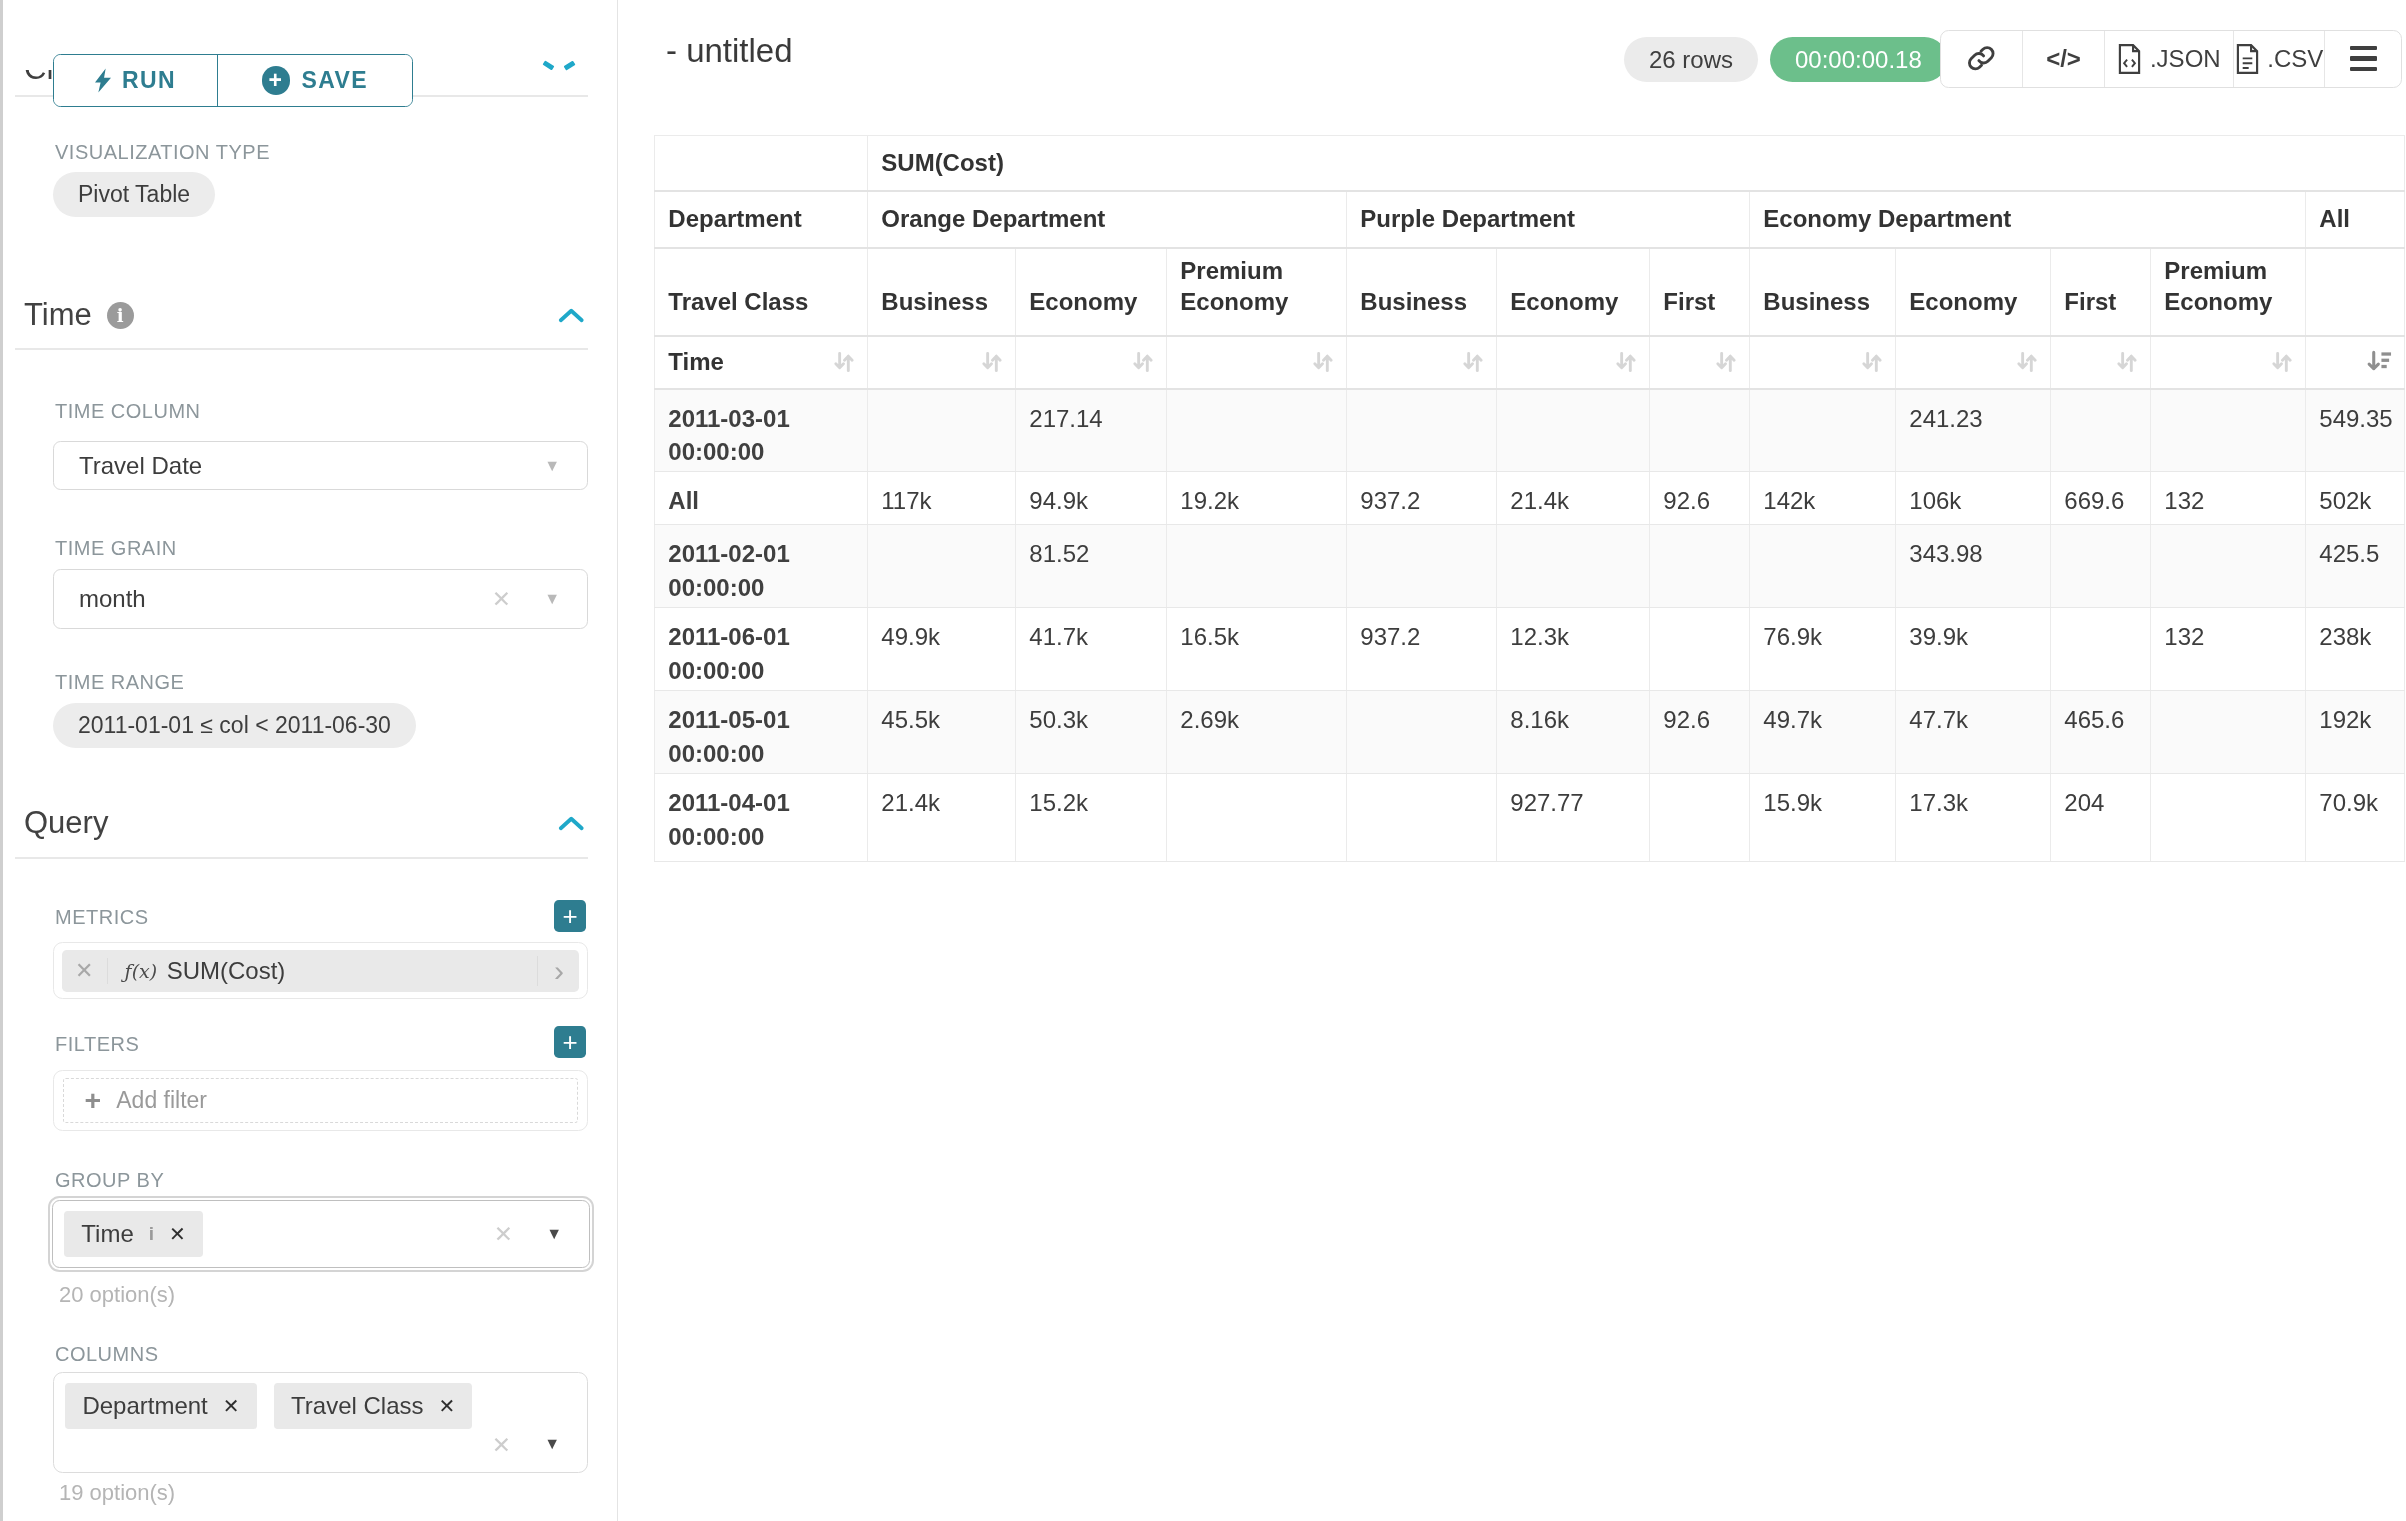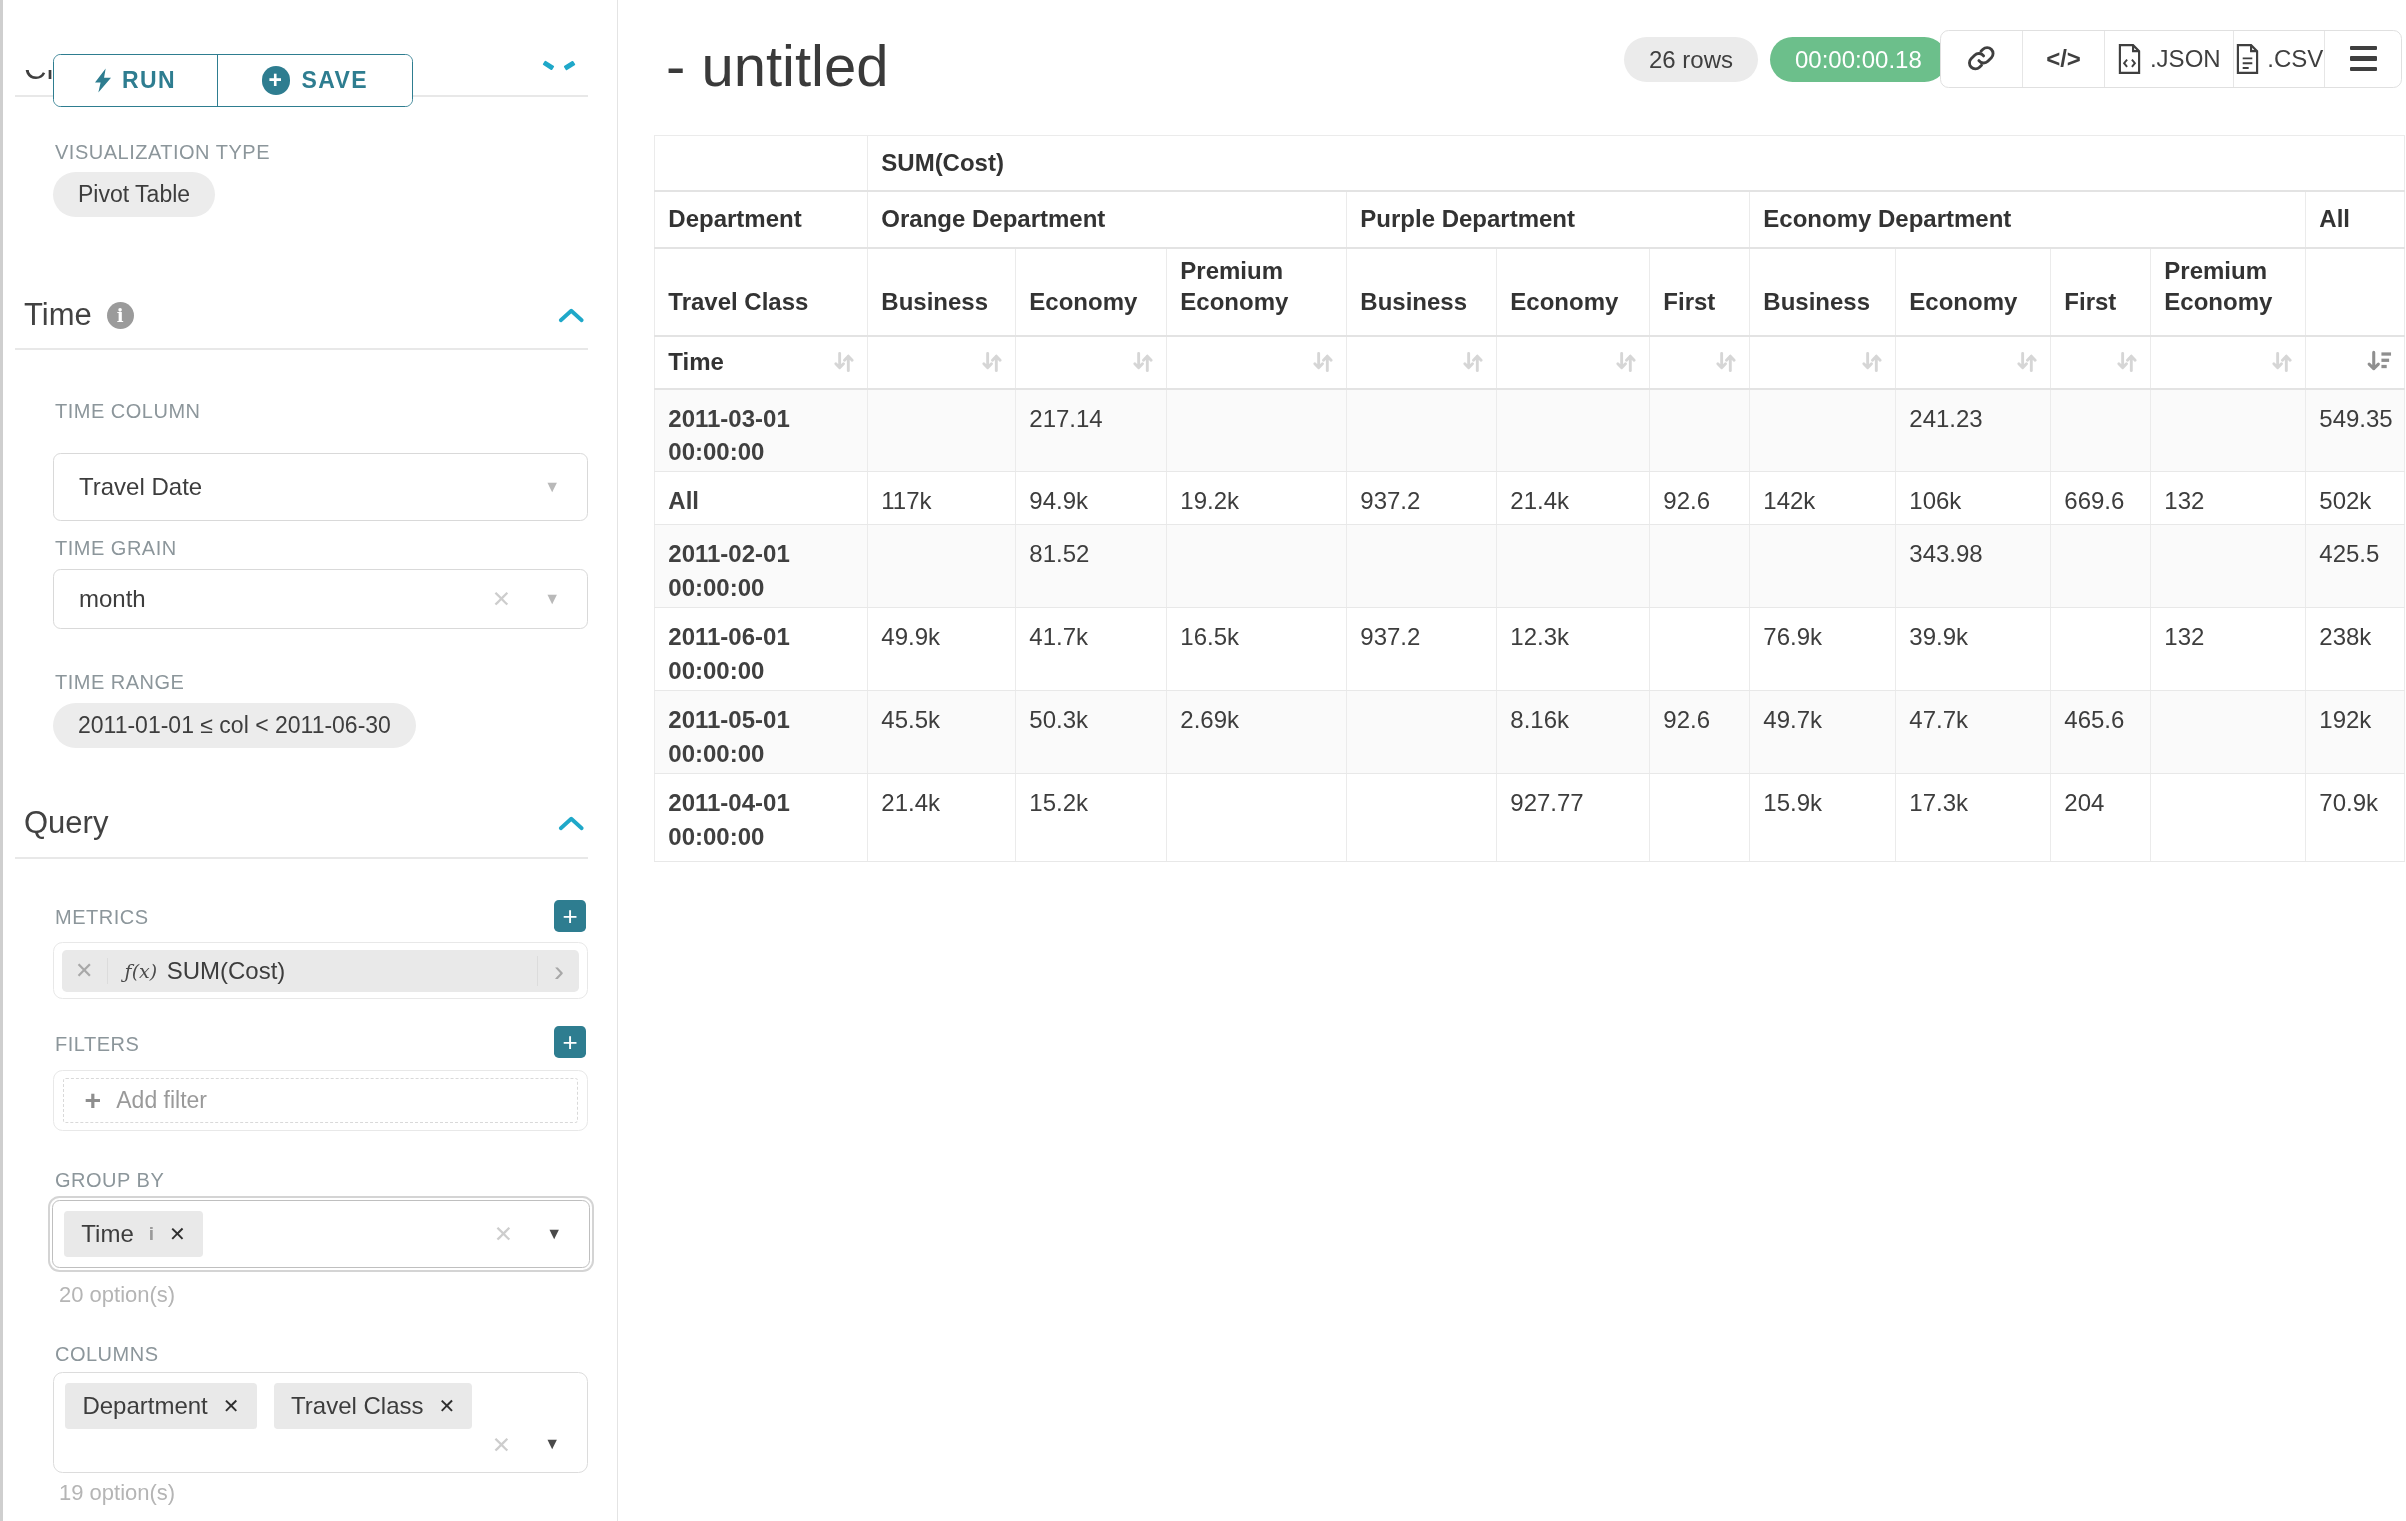--- a/index.html
+++ b/index.html
@@ -73,21 +73,21 @@
     gap:15px; padding:0 17px; font-size:24px; color:#3d3d3d; }
   .chip .ci { color:#9a9a9a; font-weight:700; font-size:19px; }
   .chip .cx { font-weight:700; font-size:20px; color:#2f2f2f; cursor:pointer; }
   .hint { position:absolute; left:59px; font-size:22px; color:#b5b5b5; }
 
   .col-select { position:absolute; left:53px; top:1372px; width:535px; height:101px;
     border:1.9px solid #dcdcdc; border-radius:9.5px; padding:9.5px 0 0 11.4px; }
 
   
   .main { position:absolute; left:620px; top:0; width:1786px; height:1522px; background:#fff; }
-  .chart-title { position:absolute; left:46px; top:32px; font-size:58px; color:#3a3a3a; }
+  .chart-title { position:absolute; left:46px; top:32px; font-size:33px; color:#3a3a3a; }
   .badge { position:absolute; height:45px; border-radius:23px; display:flex; align-items:center;
     padding:0 25px; font-size:24px; }
   .badge-rows { left:1004px; top:37px; background:#ebebeb; color:#3f3f3f; }
   .badge-time { left:1150px; top:37px; background:#6cbf8b; color:#fff; }
   .btngroup { position:absolute; left:1320px; top:29.5px; width:462px; height:58px;
     border:1.9px solid #e0e0e0; border-radius:8.6px; display:flex; background:#fff; }
   .btngroup > div { display:flex; align-items:center; justify-content:center; gap:7.6px;
     border-right:1.9px solid #e6e6e6; cursor:pointer; color:#3f3f3f; font-size:24px; }
   .btngroup > div:last-child { border-right:none; }
   .seg-link{width:82px;} .seg-code{width:82px; font-weight:600;} .seg-json{width:129px;}
@@ -147,21 +147,21 @@
   <div class="section-hd" style="top:297px;">
     <span>Time</span>
     <span class="info-dot">i</span>
   </div>
   <svg class="chev-up abs" style="top:306px;" viewBox="0 0 30 20">
     <polyline points="4,15 15,5 26,15" fill="none" stroke="#1fa8c9" stroke-width="4" stroke-linecap="round" stroke-linejoin="round"></polyline>
   </svg>
   <div class="divider" style="top:348px;"></div>
 
   <div class="field-label" style="top:400px;">TIME COLUMN</div>
-  <div class="select" style="top:453px; height:68px;">
+  <div class="select" style="top:441px; height:49px;">
     <span class="val">Travel Date</span>
     <span class="sel-caret">▼</span>
   </div>
 
   <div class="field-label" style="top:537px;">TIME GRAIN</div>
   <div class="select" style="top:569px; height:60px;">
     <span class="val">month</span>
     <span class="sel-clear">✕</span>
     <span class="sel-caret">▼</span>
   </div>

